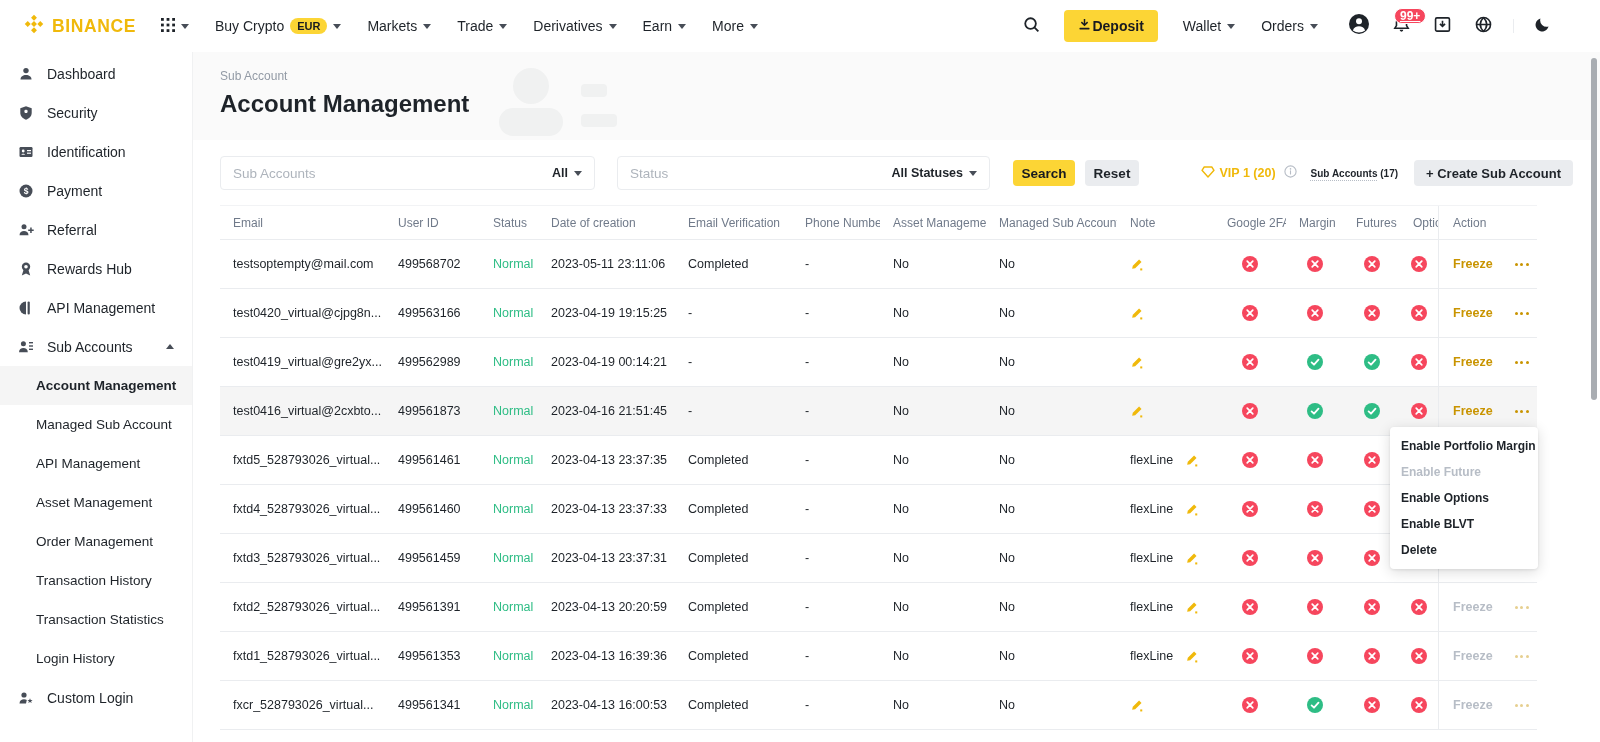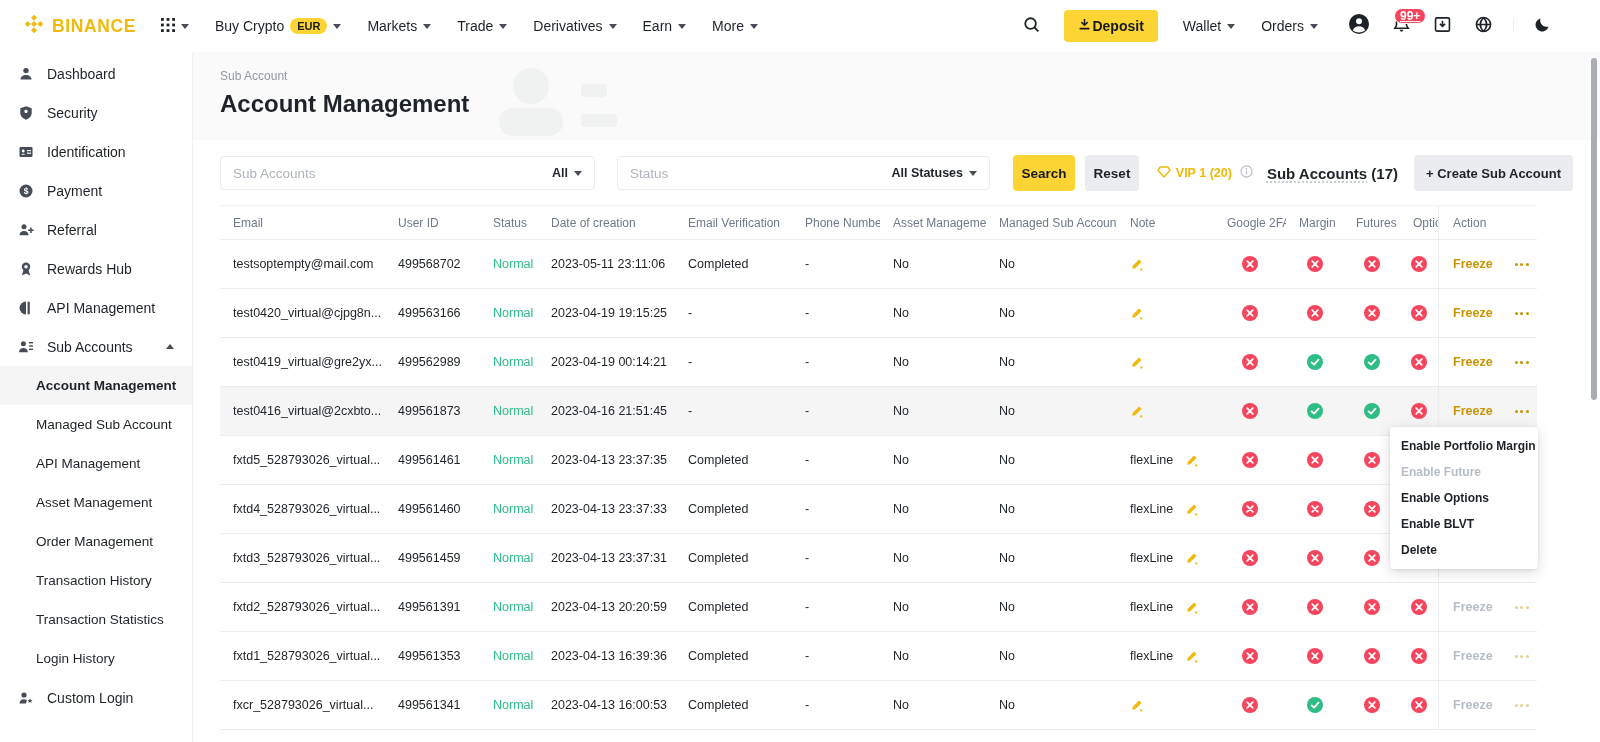--- a/index.html
+++ b/index.html
@@ -49,26 +49,26 @@
   .wm-body{left:306px;top:56px;width:64px;height:28px;border-radius:16px;}
   .wm-p1{left:388px;top:32px;width:26px;height:13px;border-radius:4px;}
   .wm-p2{left:388px;top:62px;width:36px;height:13px;border-radius:4px;}
   
   .filters{display:flex;align-items:center;margin:16px 27px 0;height:34px;}
   .f-input{display:flex;align-items:center;justify-content:space-between;border:1px solid var(--border);border-radius:4px;height:34px;padding:0 12px;background:#fff;cursor:text;}
   .f-input .ph{color:#AEB4BC;font-size:13.5px;}
   .f-sel{display:flex;align-items:center;gap:6px;font-size:12.5px;font-weight:600;cursor:pointer;}
   .f-in1{width:375px;margin-right:22px;}
   .f-in2{width:373px;margin-right:23px;}
-  .btn{height:36px;border-radius:4px;font-size:13.5px;font-weight:600;display:flex;align-items:center;justify-content:center;cursor:pointer;border:none;}
+  .btn{height:26px;border-radius:4px;font-size:13.5px;font-weight:600;display:flex;align-items:center;justify-content:center;cursor:pointer;border:none;}
   .btn-search{width:62px;background:var(--btn-yellow);color:#181A20;margin-right:10px;}
   .btn-reset{width:54px;background:var(--border);color:var(--text);}
   .f-right{margin-left:auto;display:flex;align-items:center;gap:8px;}
   .vip{display:flex;align-items:center;gap:5px;color:var(--brand-yellow);font-size:12.5px;font-weight:700;cursor:pointer;}
-  .sub-count{font-size:15px;font-weight:600;cursor:pointer;margin-left:6px;}
+  .sub-count{font-size:10px;font-weight:600;cursor:pointer;margin-left:6px;}
   .u-dot{text-decoration:underline dotted var(--muted);text-underline-offset:3px;}
   .btn-create{background:var(--border);color:var(--text);font-size:13px;padding:0 12px;margin-left:8px;}
   
   .table{margin:15px 27px 0;width:1317px;font-size:12.5px;}
   .thead{display:grid;grid-template-columns:var(--cols);height:35px;align-items:center;color:var(--text2);font-size:12px;border-bottom:1px solid var(--border);border-top:1px solid #F2F3F5;}
   .th{padding-left:13px;white-space:nowrap;overflow:hidden;}
   .tr{display:grid;grid-template-columns:var(--cols);height:49px;align-items:center;border-bottom:1px solid var(--border);}
   .tr.hl{background:#F5F5F5;}
   .td{padding-left:13px;font-weight:500;white-space:nowrap;overflow:hidden;}
   .td.c-ic{display:flex;justify-content:center;padding-left:0;}

